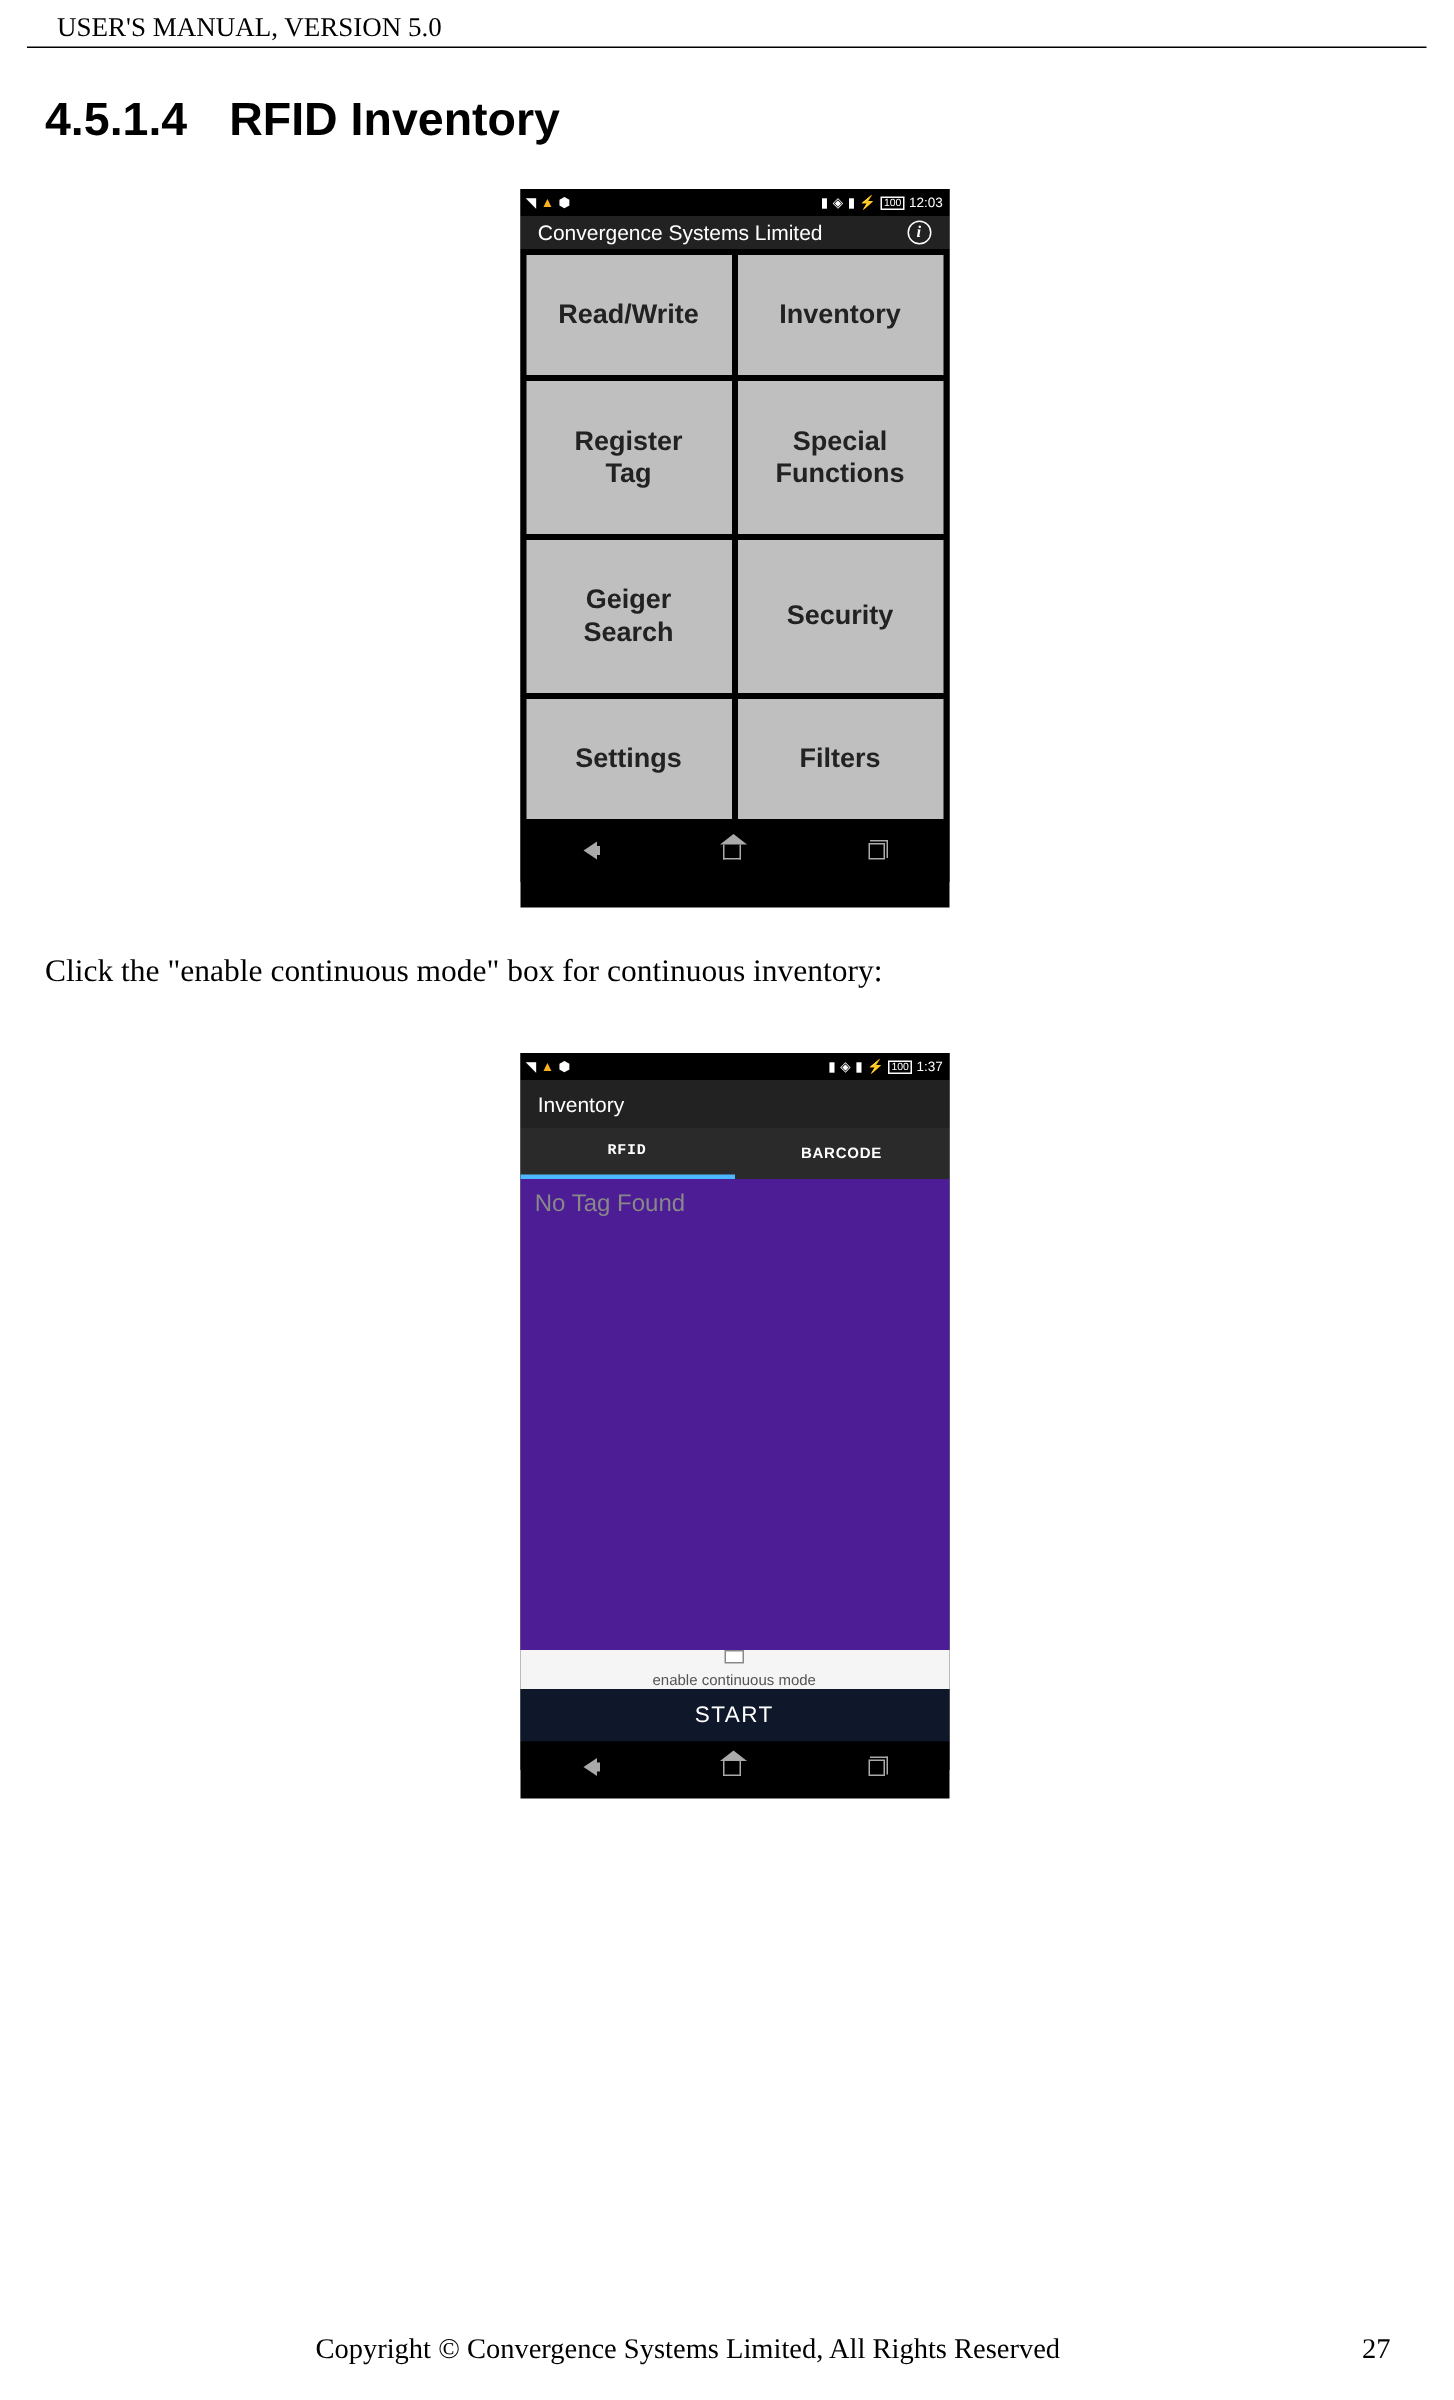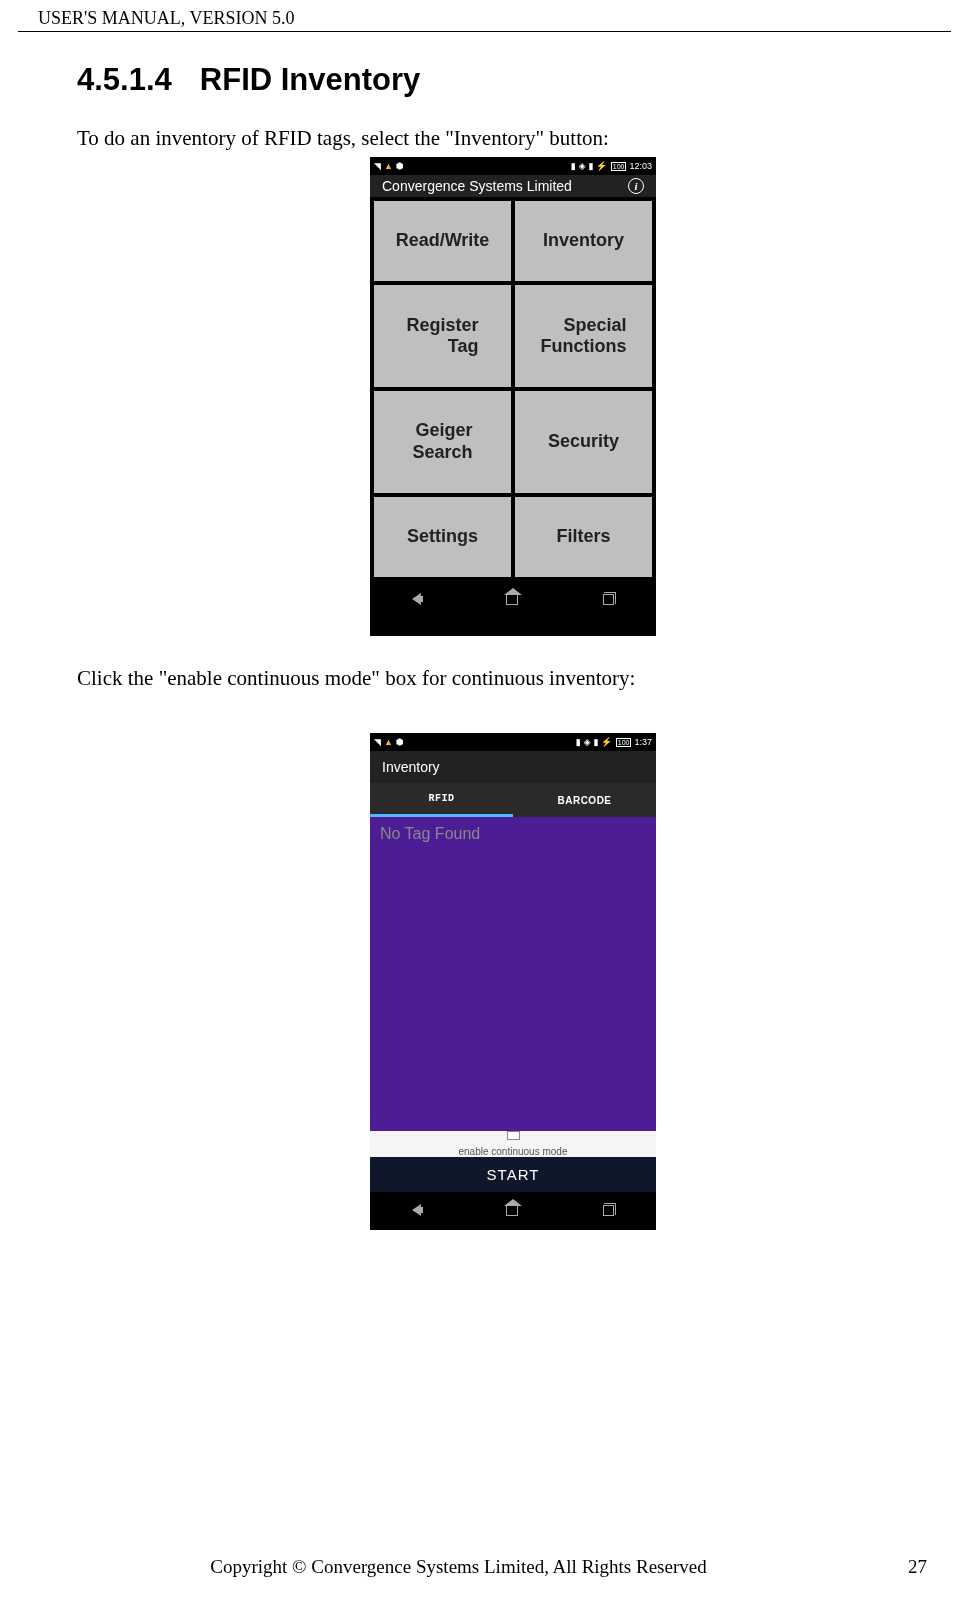--- a/index.html
+++ b/index.html
@@ -18,21 +18,20 @@
     .page-header {
       display: flex;
       justify-content: space-between;
       padding: 8px 20px 2px 20px;
       font-size: 18px;
       border-bottom: 1px solid #000;
       margin: 0 18px;
     }
     .content {
       padding: 30px 20px 0 30px;
-      margin-left: 47px;
     }
     .section-title {
       font-family: Arial, sans-serif;
       font-size: 31px;
       font-weight: bold;
       margin-bottom: 28px;
     }
     .section-number {
       margin-right: 28px;
     }
@@ -107,21 +106,21 @@
     }
     .menu-btn {
       background: #bfbfbf;
       display: flex;
       align-items: center;
       justify-content: center;
       font-family: Arial, sans-serif;
       font-size: 18px;
       font-weight: bold;
       color: #222;
-      text-align: right;
+      text-align: center;
       line-height: 1.2;
     }
     .nav-bar {
       height: 38px;
       background: #000;
       display: flex;
       justify-content: space-around;
       align-items: center;
     }
     
@@ -268,21 +267,20 @@
 
 <div class="page-header">
   <span>USER'S  MANUAL,  VERSION  5.0</span>
 </div>
 
 <div class="content">
   <h2 class="section-title">
     <span class="section-number">4.5.1.4</span><span>RFID Inventory</span>
   </h2>
 
-  <p class="body-text">To do an inventory of RFID tags, select the "Inventory" button:</p>
 
   <div class="phone1">
     <div class="status-bar">
       <div class="status-left">
         <span>◥</span>
         <span style="color:#ffb020;">▲</span>
         <span>⬢</span>
       </div>
       <div class="status-right">
         <span>▮</span>

